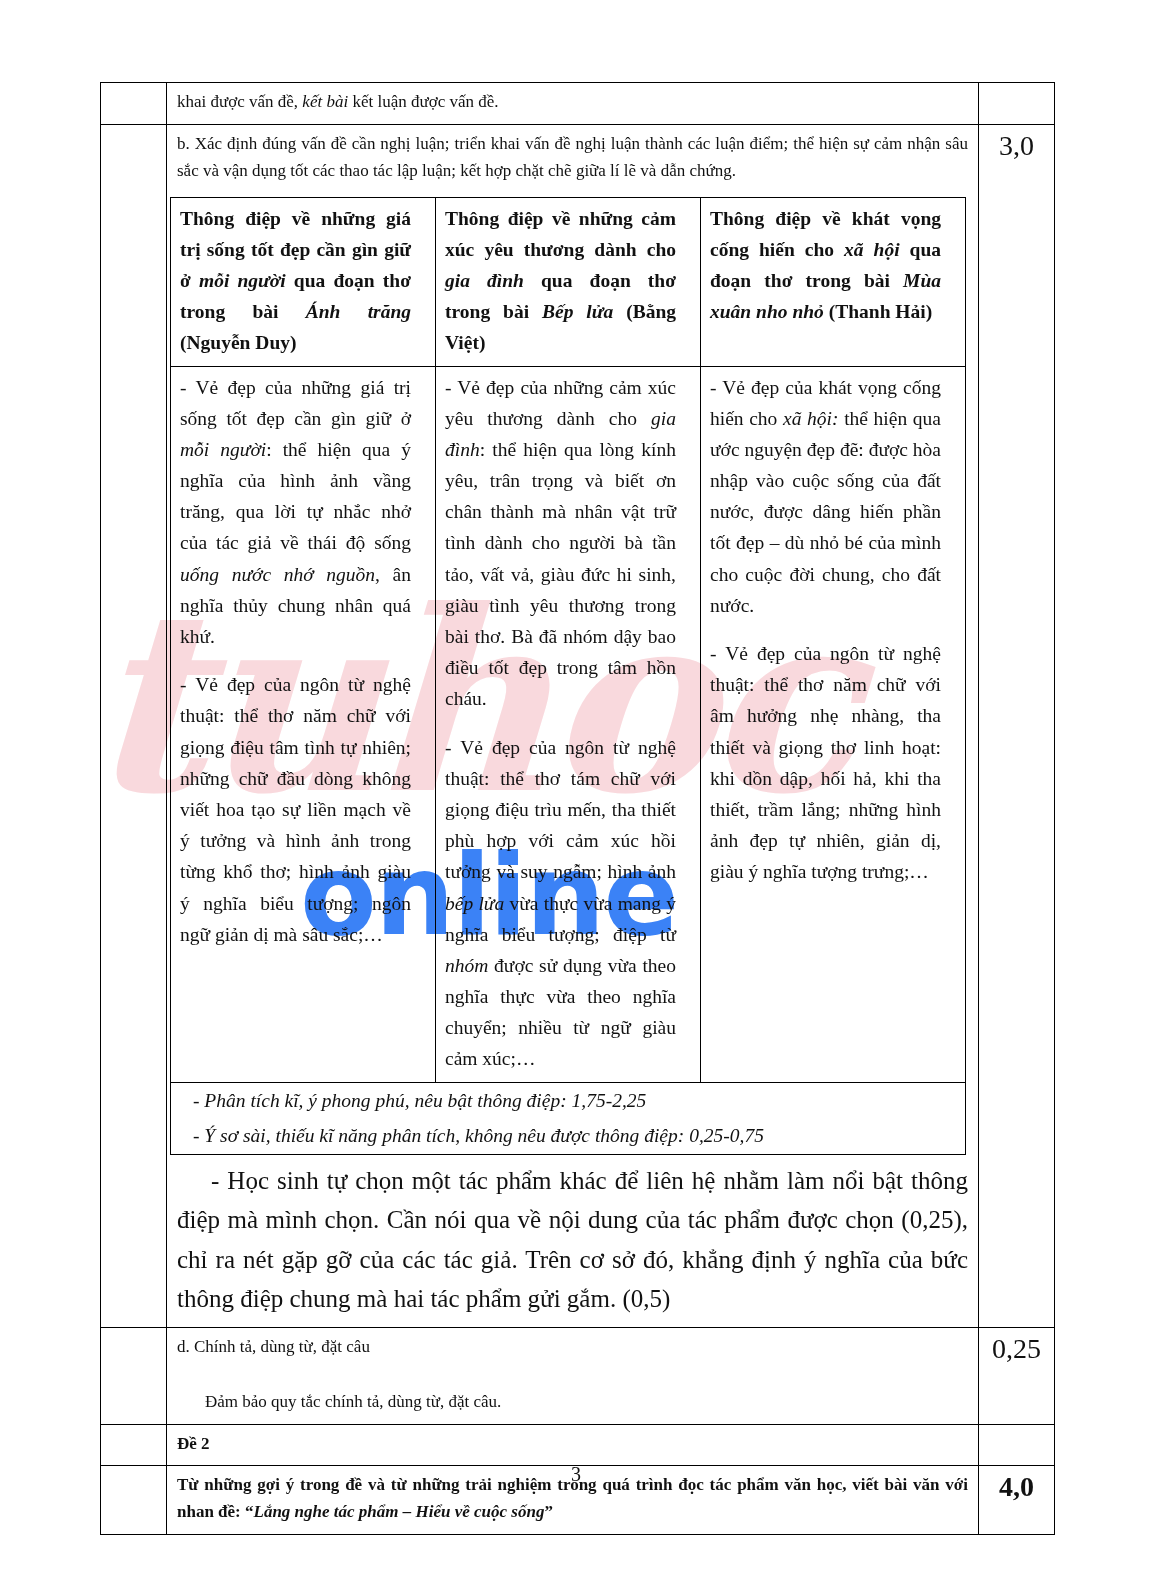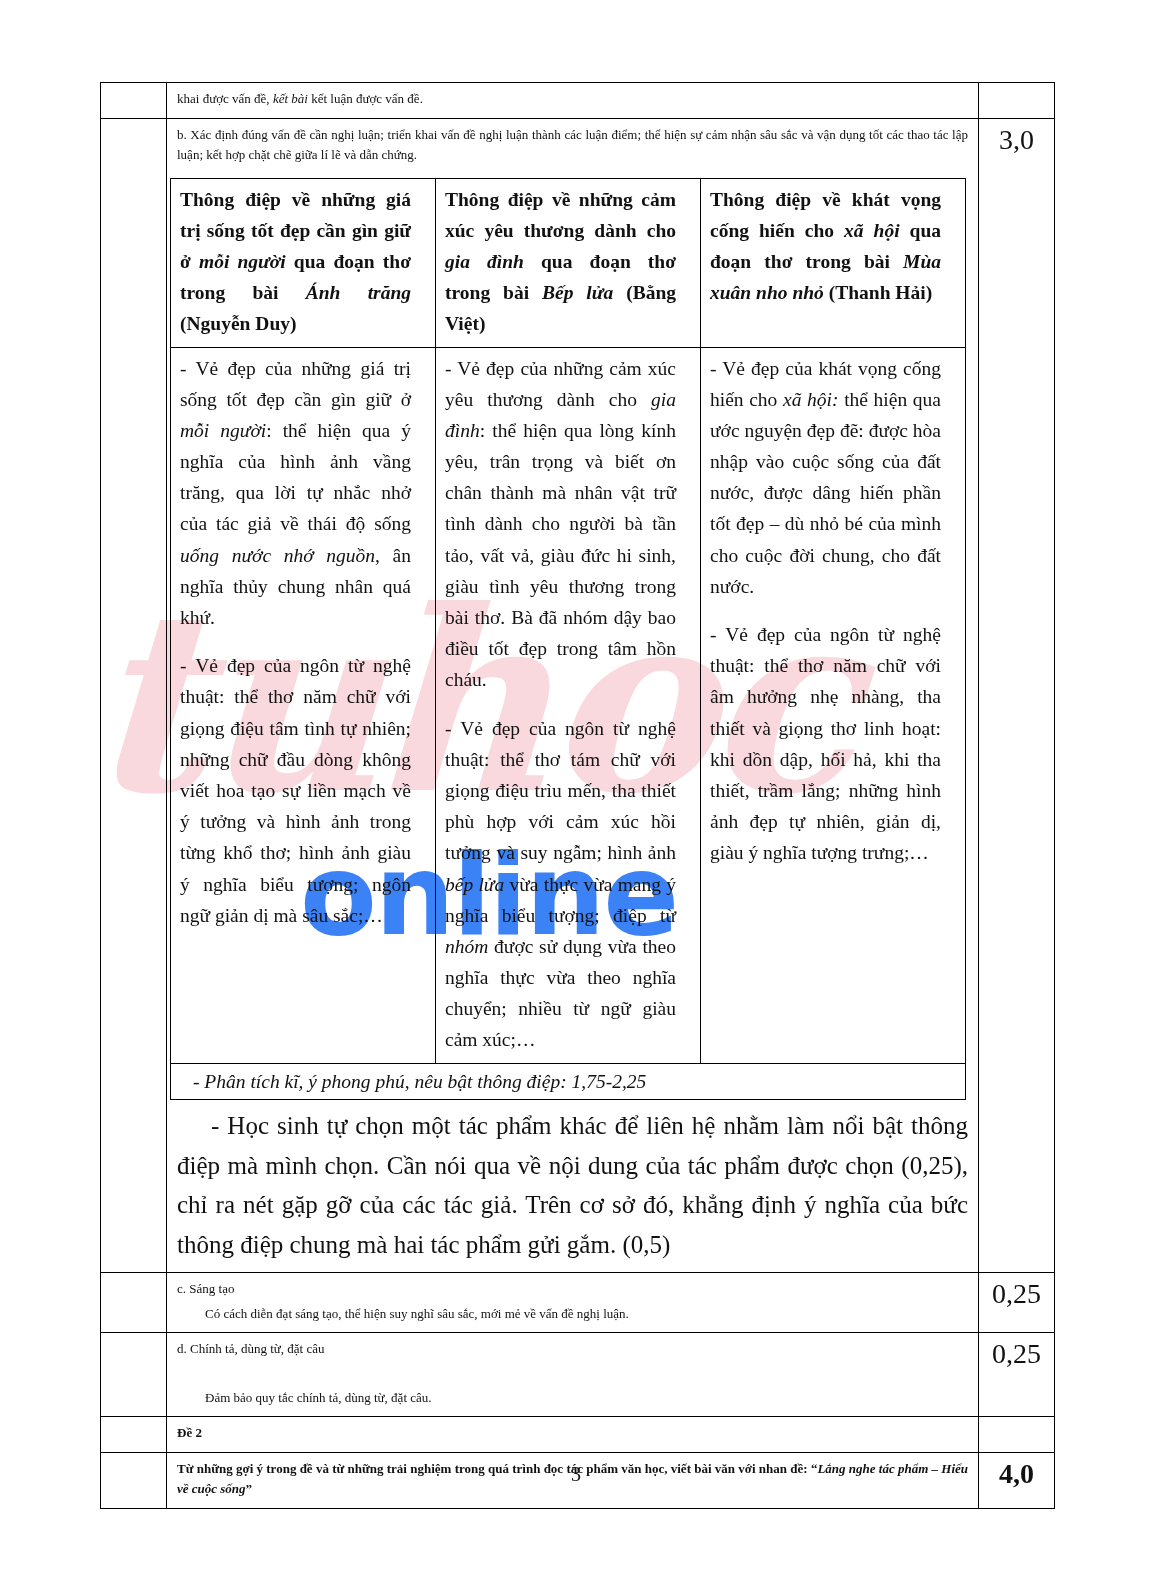--- a/index.html
+++ b/index.html
@@ -67,21 +67,21 @@
     vertical-align: top;
     padding: 0;
     background: transparent;
   }
   col.c-left  { width: 66px; }
   col.c-main  { width: 812px; }
   col.c-score { width: 76px; }
 
   .cell {
     padding: 6px 10px 8px 10px;
-    font-size: 13px;
+    font-size: 17px;
     line-height: 1.58;
     text-align: justify;
     text-justify: inter-word;
     hyphens: none;
   }
   .cell.nopad-b { padding-bottom: 4px; }
   .score {
     text-align: center;
     font-size: 28px;
     padding-top: 7px;
@@ -212,36 +212,31 @@
                   </td>
               </tr>
             </tbody>
           </table>
 
           <table class="crit">
             <tbody>
               <tr>
                   <td>- Phân tích kĩ, ý phong phú, nêu bật thông điệp: 1,75-2,25</td>
                 </tr>
+              <tr>
+                  <td>- Ý sơ sài, thiếu kĩ năng phân tích, không nêu được thông điệp: 0,25-0,75</td>
+                </tr>
             </tbody>
           </table>
 
           <div class="after-table indent">-  Học sinh tự chọn một tác phẩm khác để liên hệ nhằm làm nổi bật thông điệp mà mình chọn. Cần nói qua về nội dung của tác phẩm được chọn (0,25), chỉ ra nét gặp gỡ của các tác giả. Trên cơ sở đó, khẳng định ý nghĩa của bức thông điệp chung mà hai tác phẩm gửi gắm. (0,5)</div>
         </td>
         <td class="score">3,0</td>
       </tr>
 
-      <tr>
-        <td class="blank"></td>
-        <td>
-          <div class="cell nopad-b">c.  Sáng tạo</div>
-          <div class="cell indent-sm" style="padding-top:0;">Có cách diễn đạt sáng tạo, thể hiện suy nghĩ sâu sắc, mới mẻ về vấn đề nghị luận.</div>
-        </td>
-        <td class="score">0,25</td>
-      </tr>
 
       <tr>
         <td class="blank"></td>
         <td>
           <div class="cell nopad-b">d.  Chính tả, dùng từ, đặt câu</div>
           <div class="cell indent-sm" style="padding-top:0;margin-top:24px;">Đảm bảo quy tắc chính tả, dùng từ, đặt câu.</div>
         </td>
         <td class="score">0,25</td>
       </tr>
 

